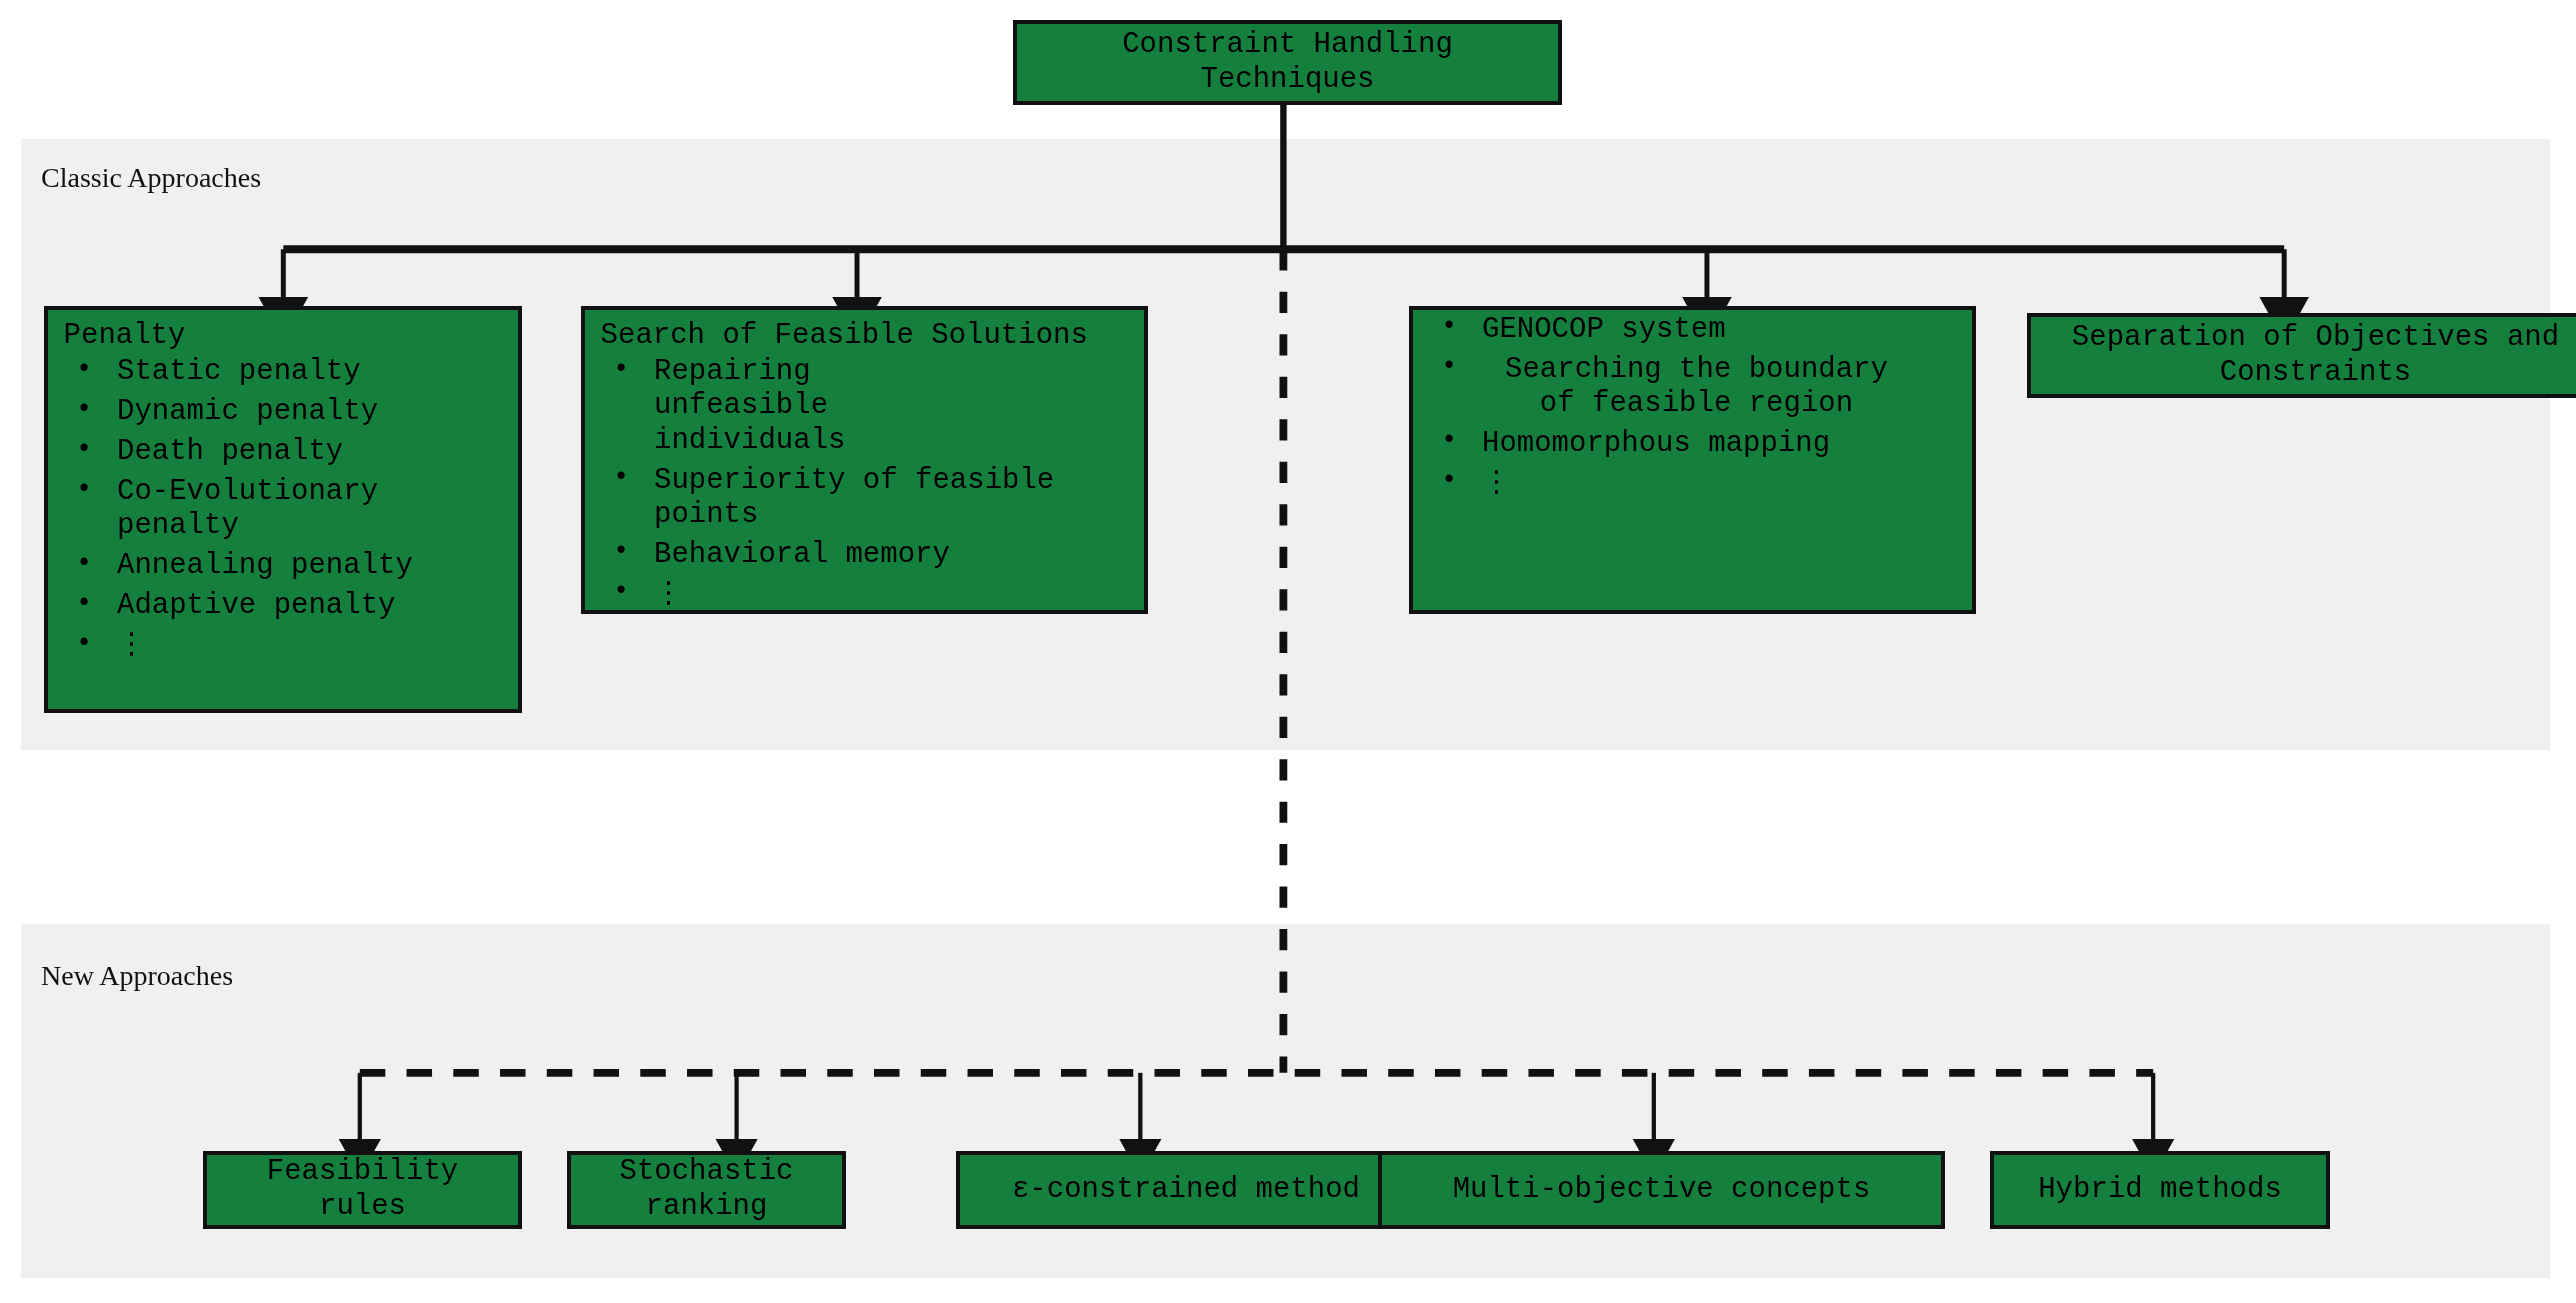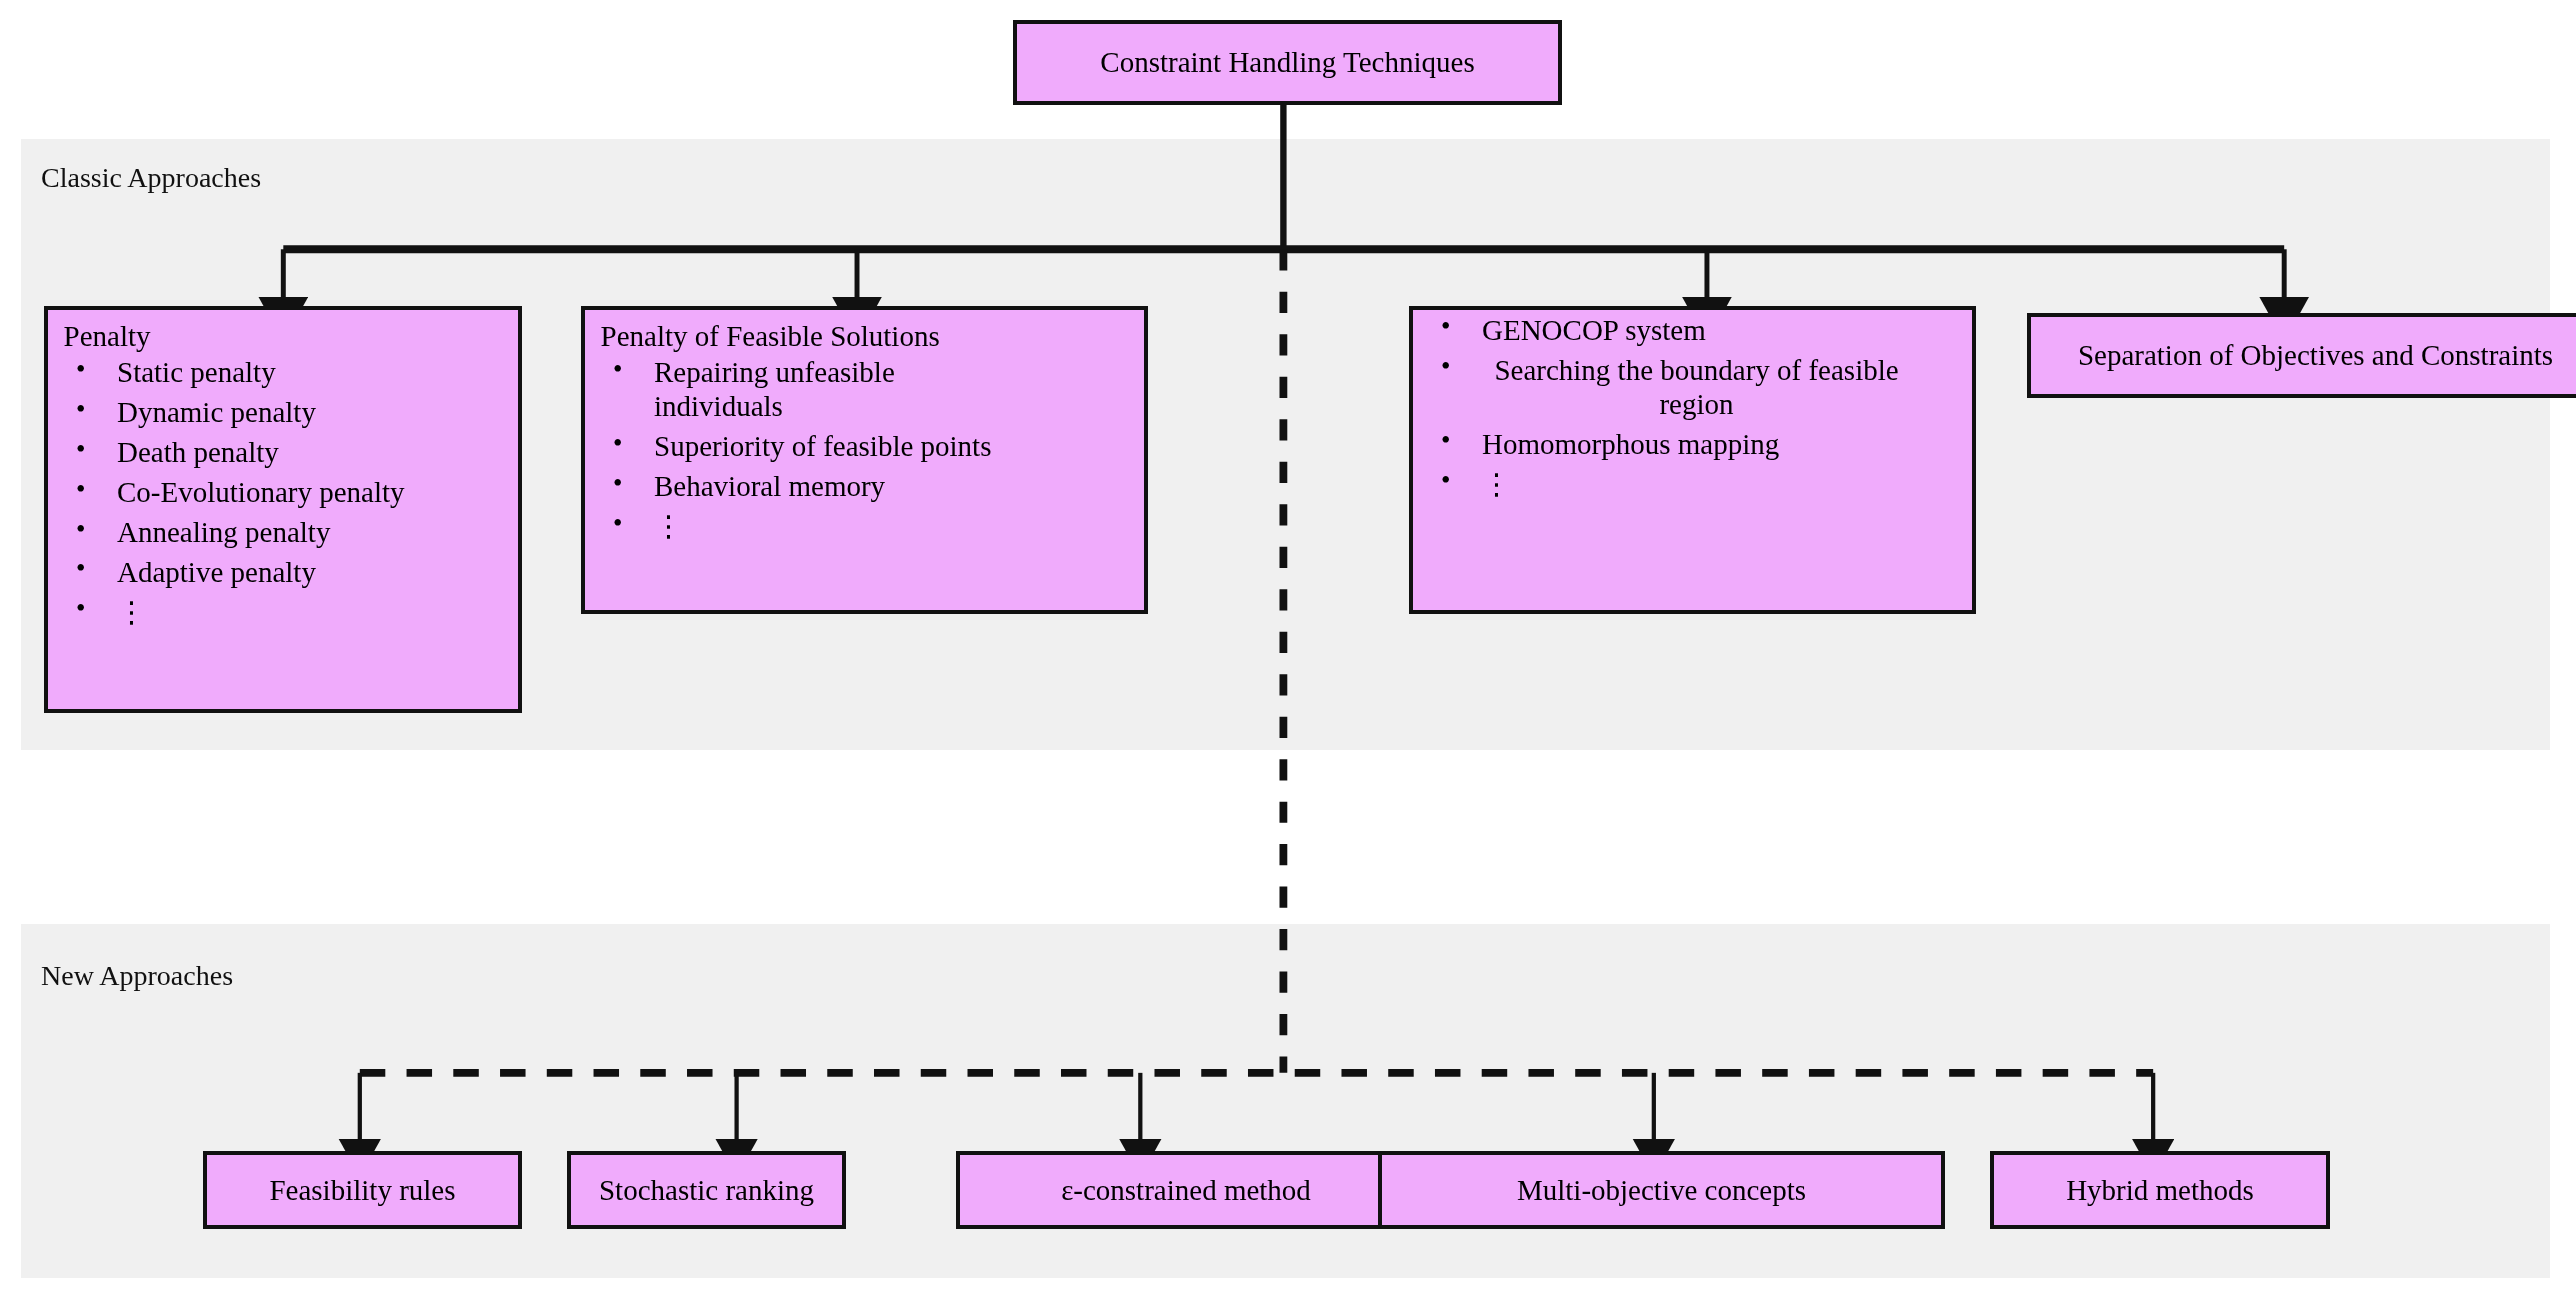--- a/index.html
+++ b/index.html
@@ -6,21 +6,21 @@
   body{width:2576px;height:1303px;position:relative;
        font-family:"Liberation Serif","DejaVu Serif",serif;color:#000;}
 
   #stage{position:absolute;left:0;top:0;width:2576px;height:1303px;overflow:hidden;background:#fff;}
 
   svg.edges{position:absolute;left:0;top:0;width:2576px;height:1303px;pointer-events:none;}
 
   .panel{position:absolute;background:#f0f0f0;}
   .panel-label{position:absolute;font-size:28px;line-height:1;color:#111;white-space:nowrap;}
 
-  .node{position:absolute;background:#f0abfc;border:4.2px solid #111;box-sizing:border-box;}
+  .node{position:absolute;background:#15803d;border:4.2px solid #111;box-sizing:border-box;font-family:Liberation Mono, monospace;}
   .node-title{font-size:29px;line-height:1.12;padding:10px 0 0 15.6px;white-space:nowrap;}
   .node-center{display:flex;align-items:center;justify-content:center;text-align:center;
                font-size:29px;line-height:1.2;height:100%;padding:0 11.3px;box-sizing:border-box;}
 
   ul.bullets{list-style:none;margin:2.8px 0 0 0;padding:0;}
   ul.bullets li{position:relative;font-size:29px;line-height:1.18;
                 padding:0 7px 5.7px 69px;}
   ul.bullets li::before{content:"\2022";position:absolute;left:28px;top:-1.4px;font-size:27px;}
   ul.bullets li.vdots{padding-bottom:2.8px;}
 </style>
@@ -76,21 +76,21 @@
       <li>Dynamic penalty</li>
       <li>Death penalty</li>
       <li>Co-Evolutionary penalty</li>
       <li>Annealing penalty</li>
       <li>Adaptive penalty</li>
       <li class="vdots">⋮</li>
     </ul>
   </div>
 
   <div class="node" style="left:581px;top:306px;width:567px;height:308px;">
-    <div class="node-title">Penalty of Feasible Solutions</div>
+    <div class="node-title">Search of Feasible Solutions</div>
     <ul class="bullets">
       <li style="white-space:normal;padding-right:149px;">Repairing unfeasible individuals</li>
       <li>Superiority of feasible points</li>
       <li>Behavioral memory</li>
       <li class="vdots">⋮</li>
     </ul>
   </div>
 
   <div class="node" style="left:1409px;top:306px;width:567px;height:308px;">
     <ul class="bullets">

